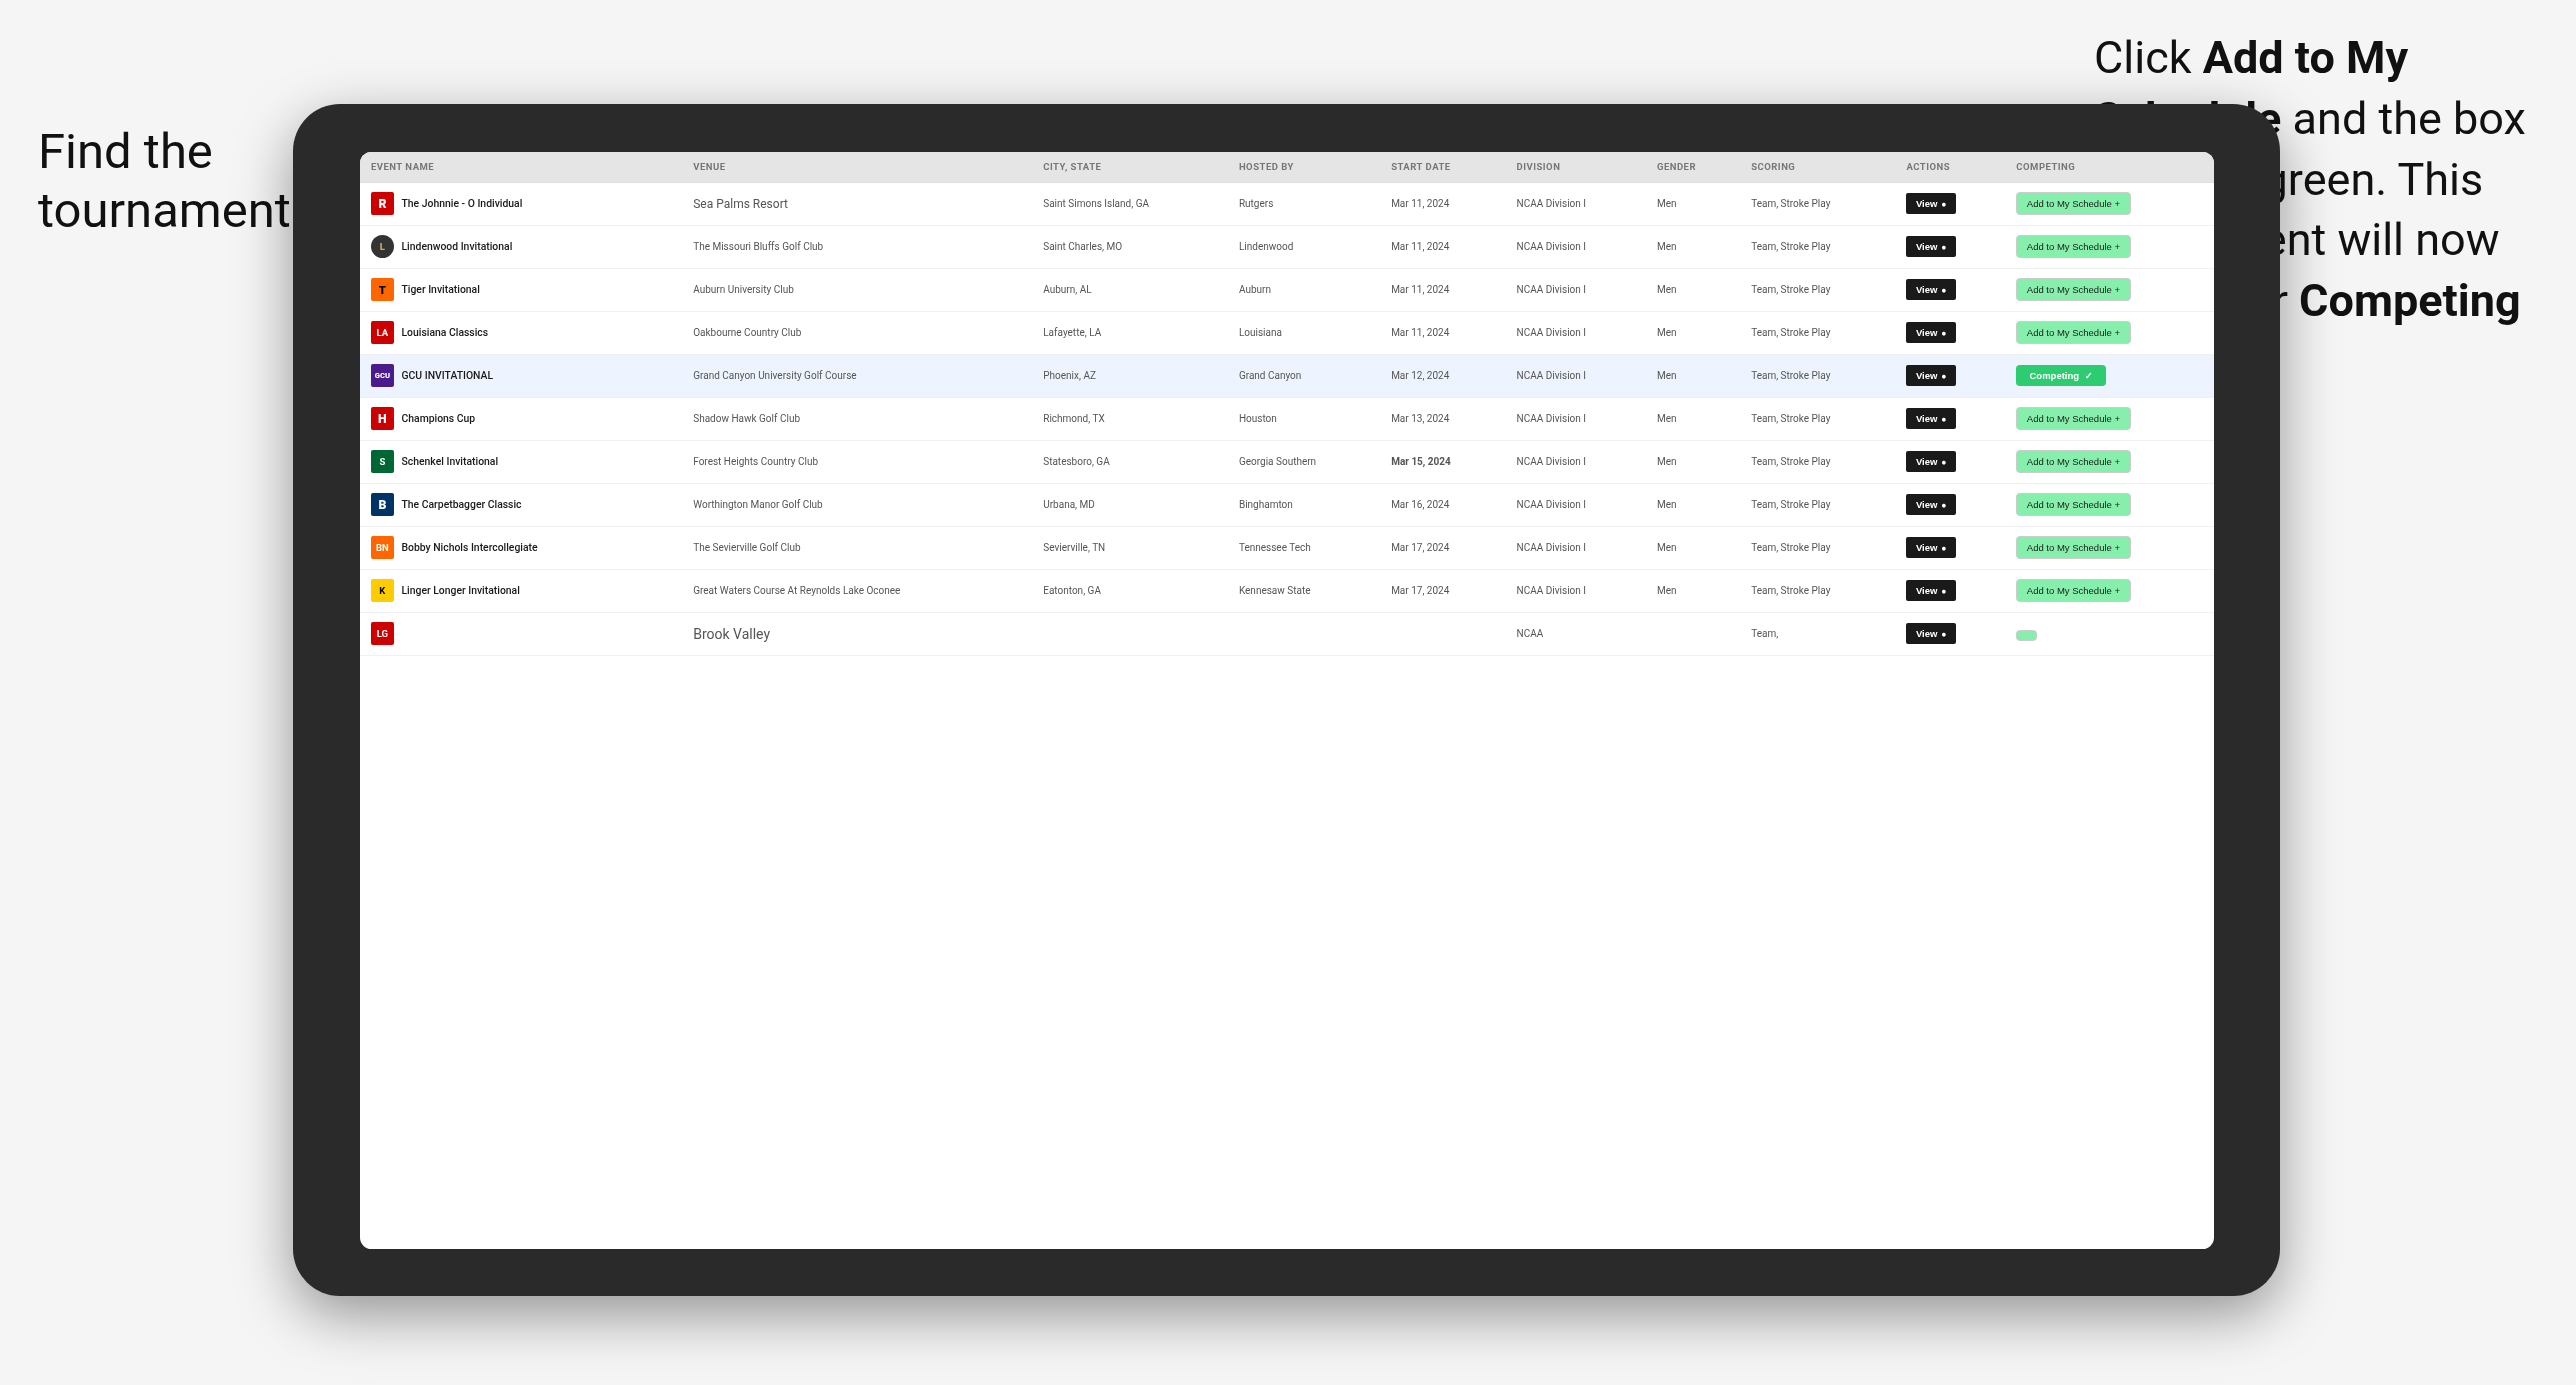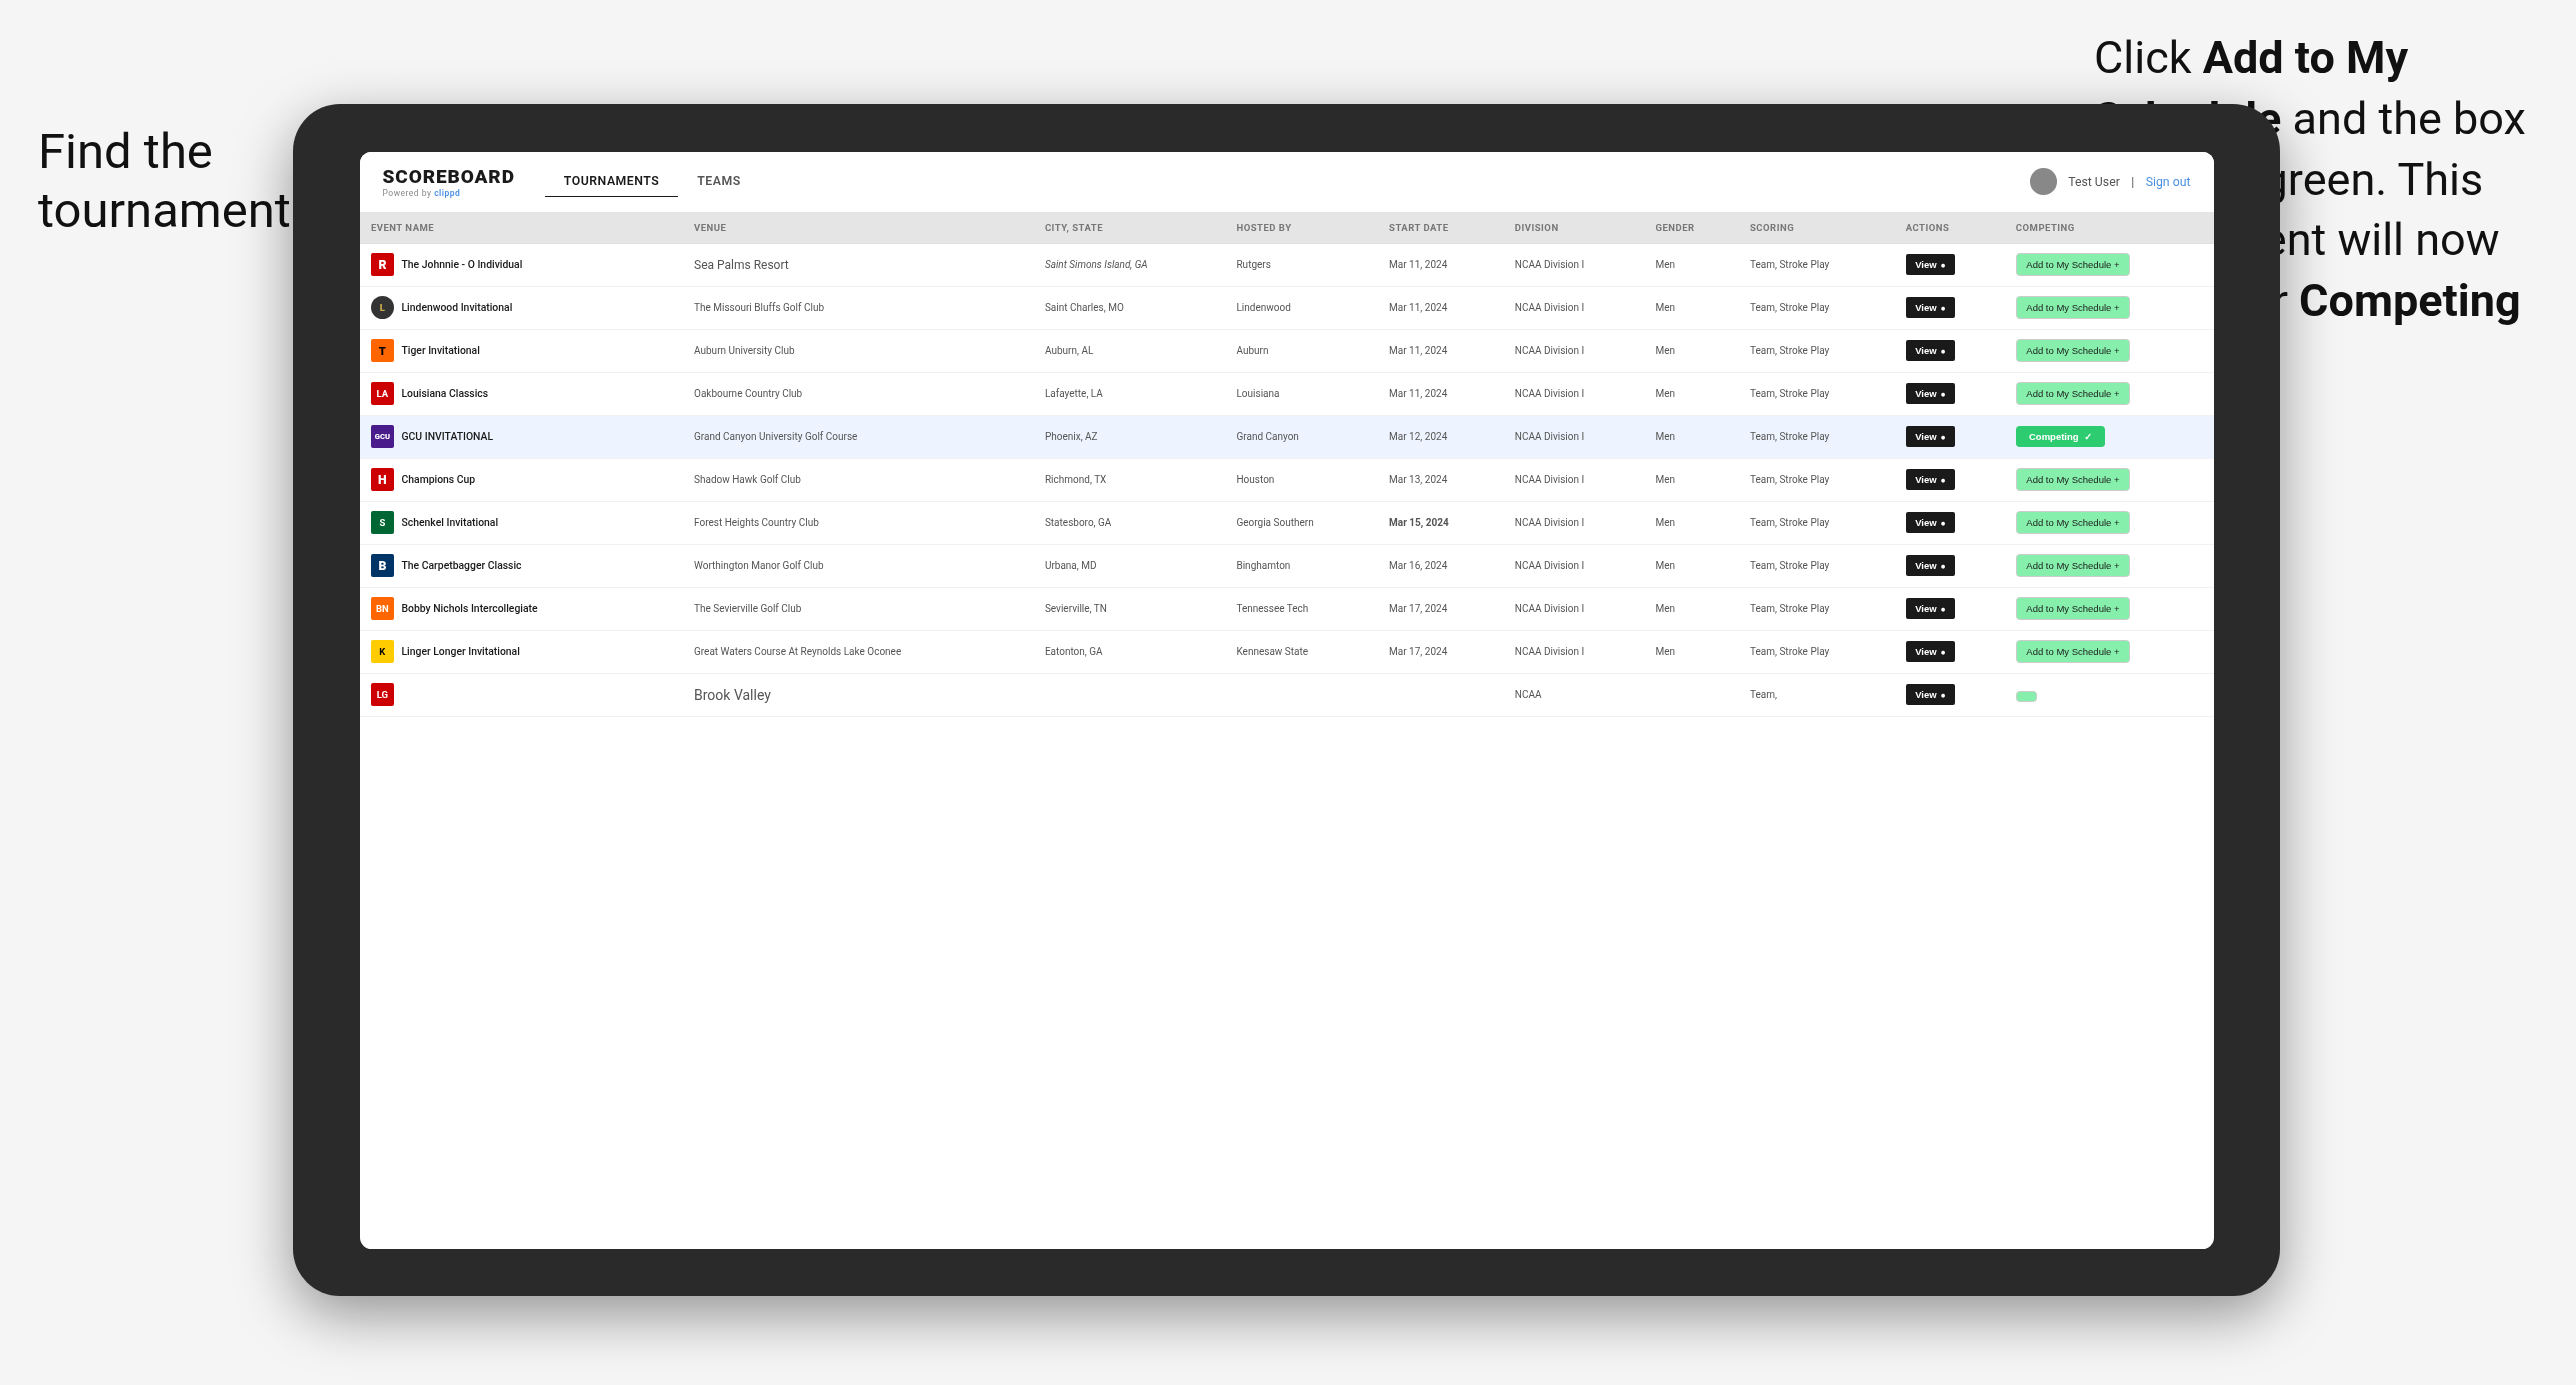--- a/index.html
+++ b/index.html
@@ -279,36 +279,20 @@
 </svg>
 
 <svg style="position:absolute; right:445px; top:501px; width:284px; height:237px;" viewBox="0 0 300 250" fill="none" xmlns="http://www.w3.org/2000/svg">
   <path d="M 280 20 Q 260 20 220 60 Q 160 130 80 230" stroke="#e01c6e" stroke-width="6" fill="none" stroke-linecap="round"></path>
   <polygon points="80,230 110,200 70,195" fill="#e01c6e"></polygon>
 </svg>
 
 <div class="tablet-frame">
   <div class="tablet-screen">
 
-    <div class="navbar">
-      <div class="logo-area">
-        <span class="logo-scoreboard">SCOREBOARD</span>
-        <span class="logo-powered">Powered by <span>clippd</span></span>
-      </div>
-      <div class="nav-tabs">
-        <div class="nav-tab active">TOURNAMENTS</div>
-        <div class="nav-tab">TEAMS</div>
-      </div>
-      <div class="nav-user">
-        <div class="nav-avatar"></div>
-        <span>Test User</span>
-        <span>|</span>
-        <span style="cursor:pointer; color:#4a90e2;">Sign out</span>
-      </div>
-    </div>
 
     <div class="table-container">
       <table>
         <thead>
           <tr>
             <th>EVENT NAME</th>
             <th>VENUE</th>
             <th>CITY, STATE</th>
             <th>HOSTED BY</th>
             <th>START DATE</th>
@@ -321,21 +305,21 @@
         </thead>
         <tbody id="table-body">
         <tr>
               <td>
     <div class="event-name-cell">
       <div class="team-logo logo-R">R</div>
       <span class="event-name-text">The Johnnie - O Individual</span>
     </div>
               </td>
               <td style="font-size: 12px; color: rgb(85, 85, 85);">Sea Palms Resort</td>
-              <td style="font-size: 10px; color: rgb(85, 85, 85); font-style: italic;">Saint Simons Island, GA</td>
+              <td style="font-size: 10px; color: rgb(85, 85, 85);">Saint Simons Island, GA</td>
               <td style="font-size: 10px; color: rgb(85, 85, 85);">Rutgers</td>
               <td style="font-size: 10px; color: rgb(85, 85, 85);">Mar 11, 2024</td>
               <td style="font-size: 10px; color: rgb(85, 85, 85);">NCAA Division I</td>
               <td style="font-size: 10px; color: rgb(85, 85, 85);">Men</td>
               <td style="font-size: 10px; color: rgb(85, 85, 85);">Team, Stroke Play</td>
               <td>
                 <button class="view-btn">View <span style="font-size:8.5px;">●</span></button>
               </td>
               <td><button class="add-btn">Add to My Schedule +</button></td>
             </tr>

